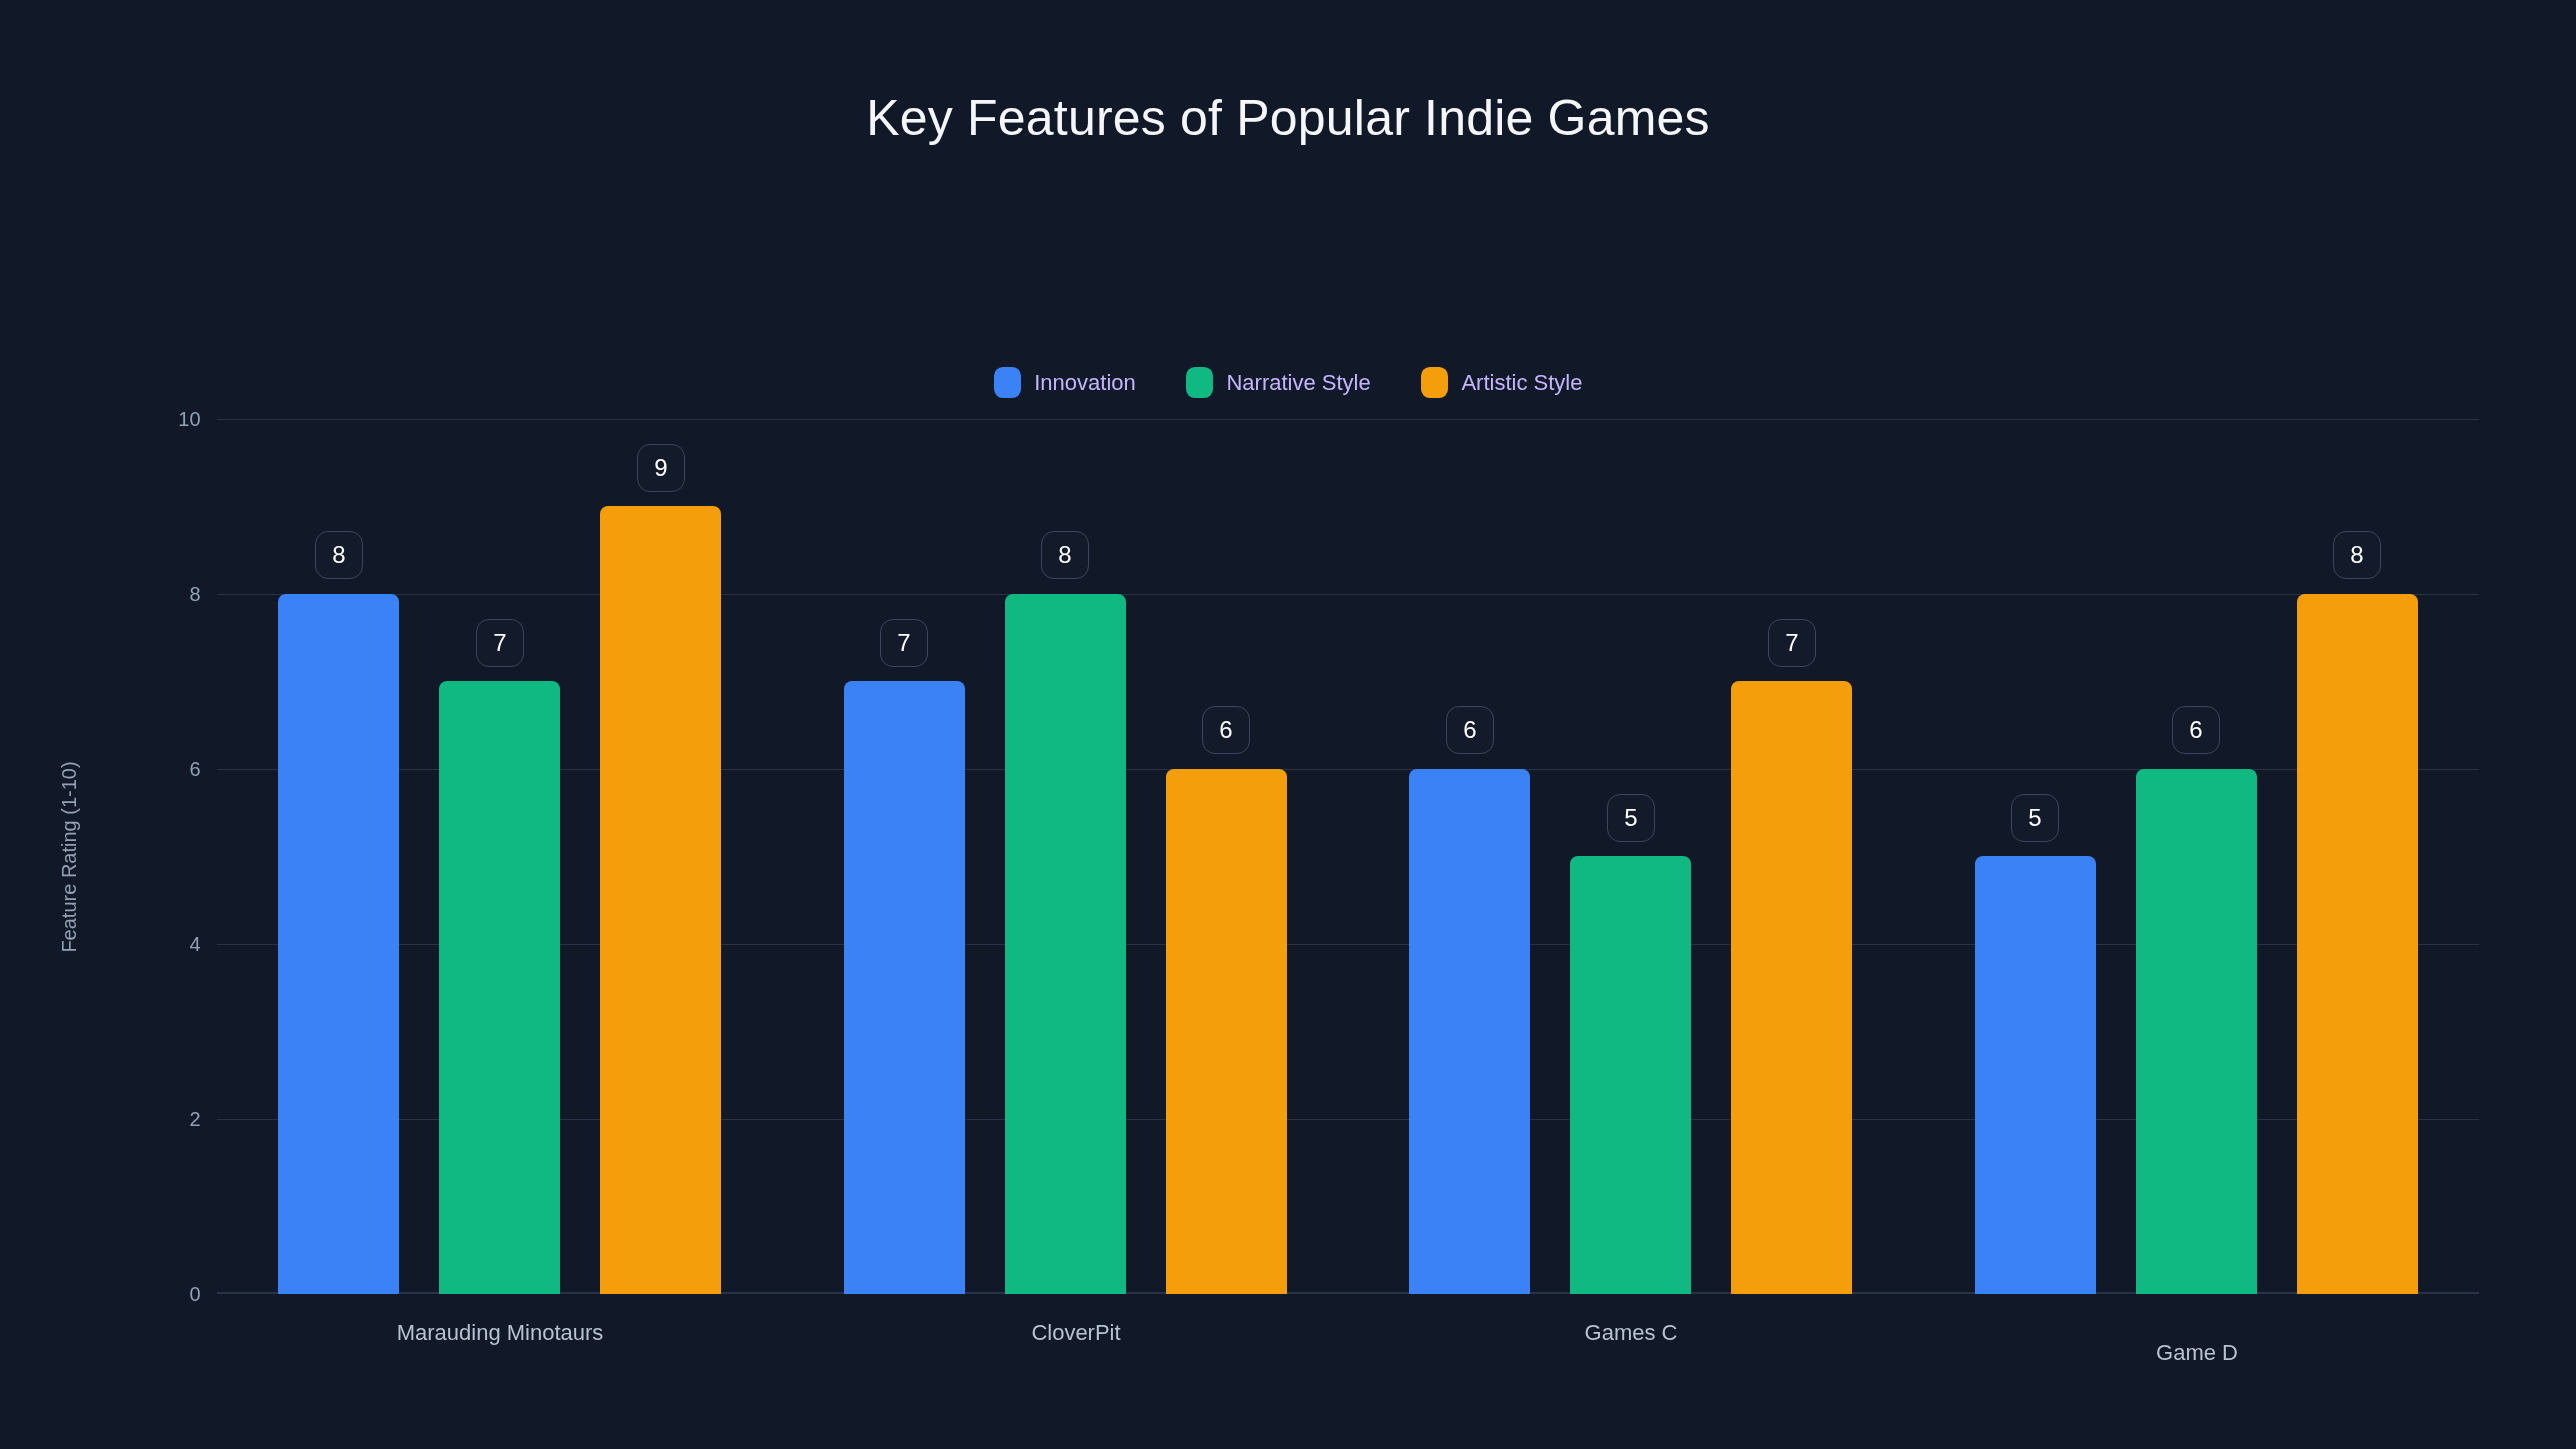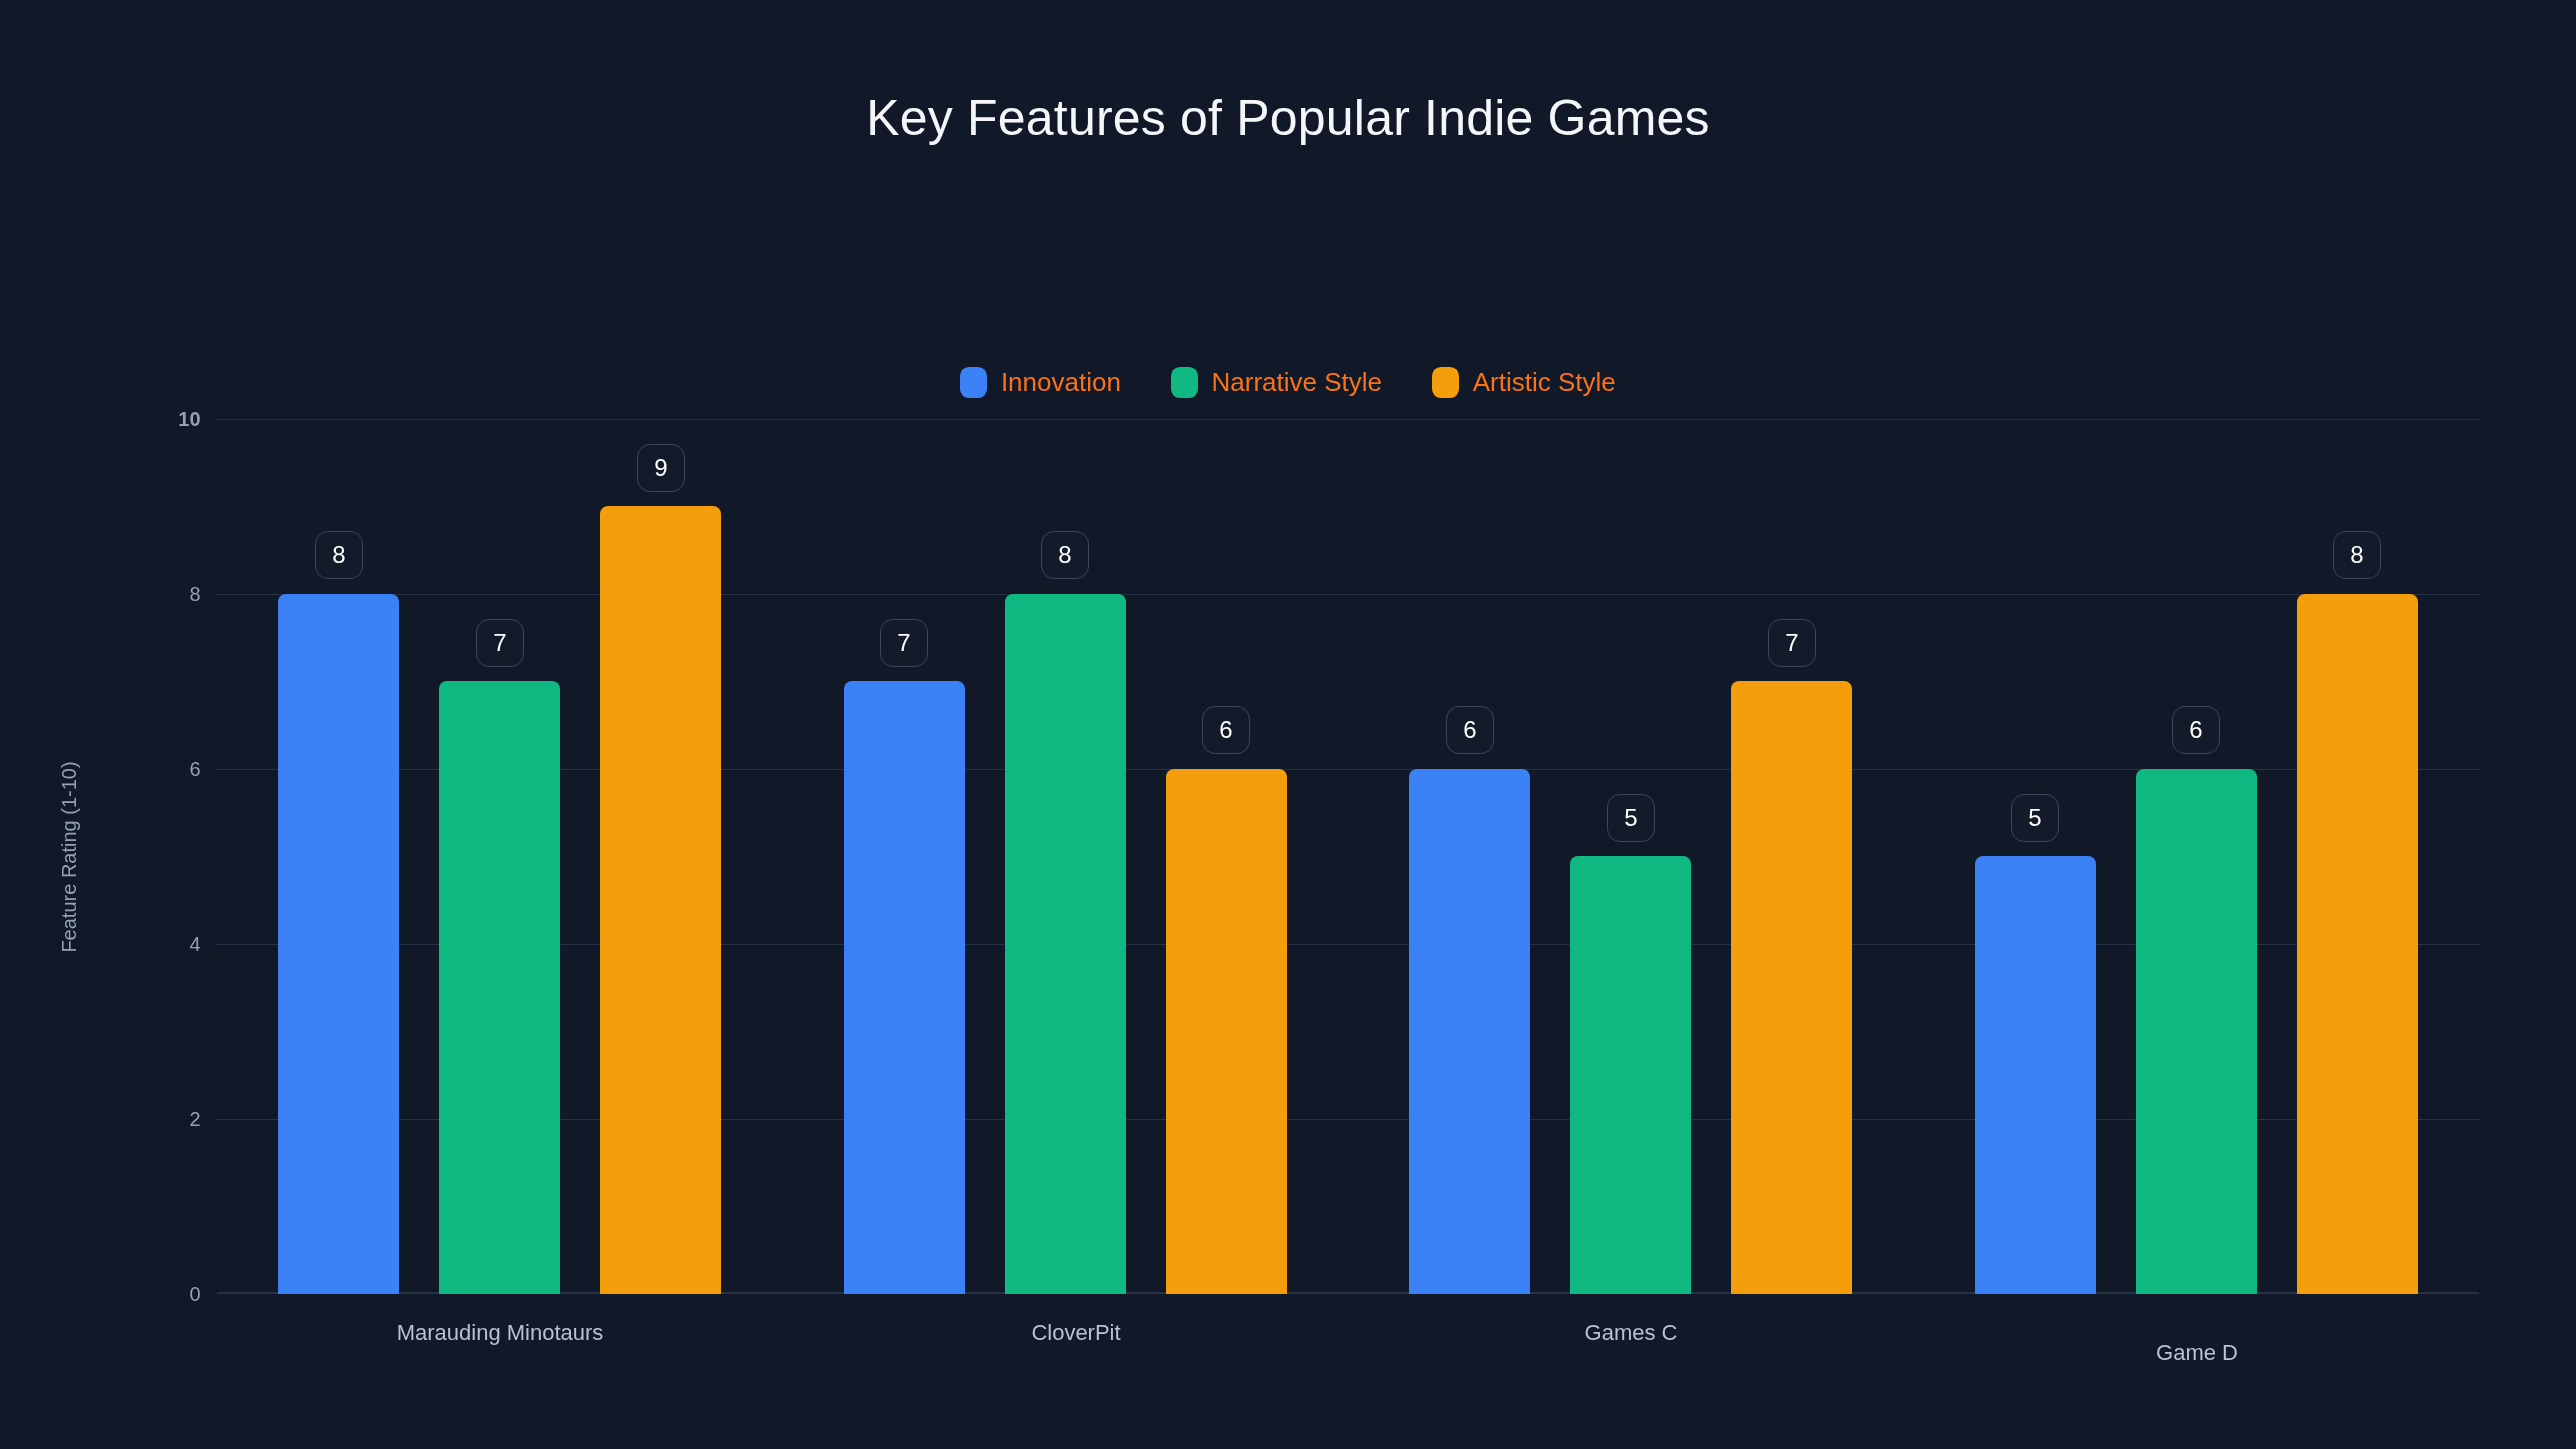--- a/index.html
+++ b/index.html
@@ -57,22 +57,22 @@
     align-items: center;
     gap: 13.7px;
   }
   .legend-swatch {
     width: 27px;
     height: 31px;
     border-radius: 8.9px;
     flex: 0 0 auto;
   }
   .legend-label {
-    font-size: 26px;
-    color: #f97316;
+    font-size: 22px;
+    color: #c4b5fd;
     white-space: nowrap;
   }
 
   
   .plot-wrap {
     position: absolute;
     left: 0; top: 0;
     width: 2576px; height: 1449px;
   }
   .plot-area {
@@ -175,21 +175,21 @@
     </div>
 
   <div class="plot-wrap">
     <div class="yaxis-title">Feature Rating (1-10)</div>
     <div class="ytick-holder" id="ytick-holder">
         <div class="ytick-label" style="top: 875px;">0</div>
         <div class="ytick-label" style="top: 700px;">2</div>
         <div class="ytick-label" style="top: 525px;">4</div>
         <div class="ytick-label" style="top: 350px;">6</div>
         <div class="ytick-label" style="top: 175px;">8</div>
-        <div class="ytick-label" style="top: 0px; font-weight: bold;">10</div>
+        <div class="ytick-label" style="top: 0px;">10</div>
       </div>
     <div class="plot-area" id="plot-area">
       <div class="axis-line-x"></div>
     <div class="gridline" style="top: 700px;"></div>
         <div class="gridline" style="top: 525px;"></div>
         <div class="gridline" style="top: 350px;"></div>
         <div class="gridline" style="top: 175px;"></div>
         <div class="gridline" style="top: 0px;"></div>
         <div class="bar" title="Innovation – Marauding Minotaurs: 8" style="left: 61px; width: 121px; height: 700px; background: rgb(59, 130, 246);"></div>
         <div class="value-badge" style="left: 122px; top: 112px;">8</div>

